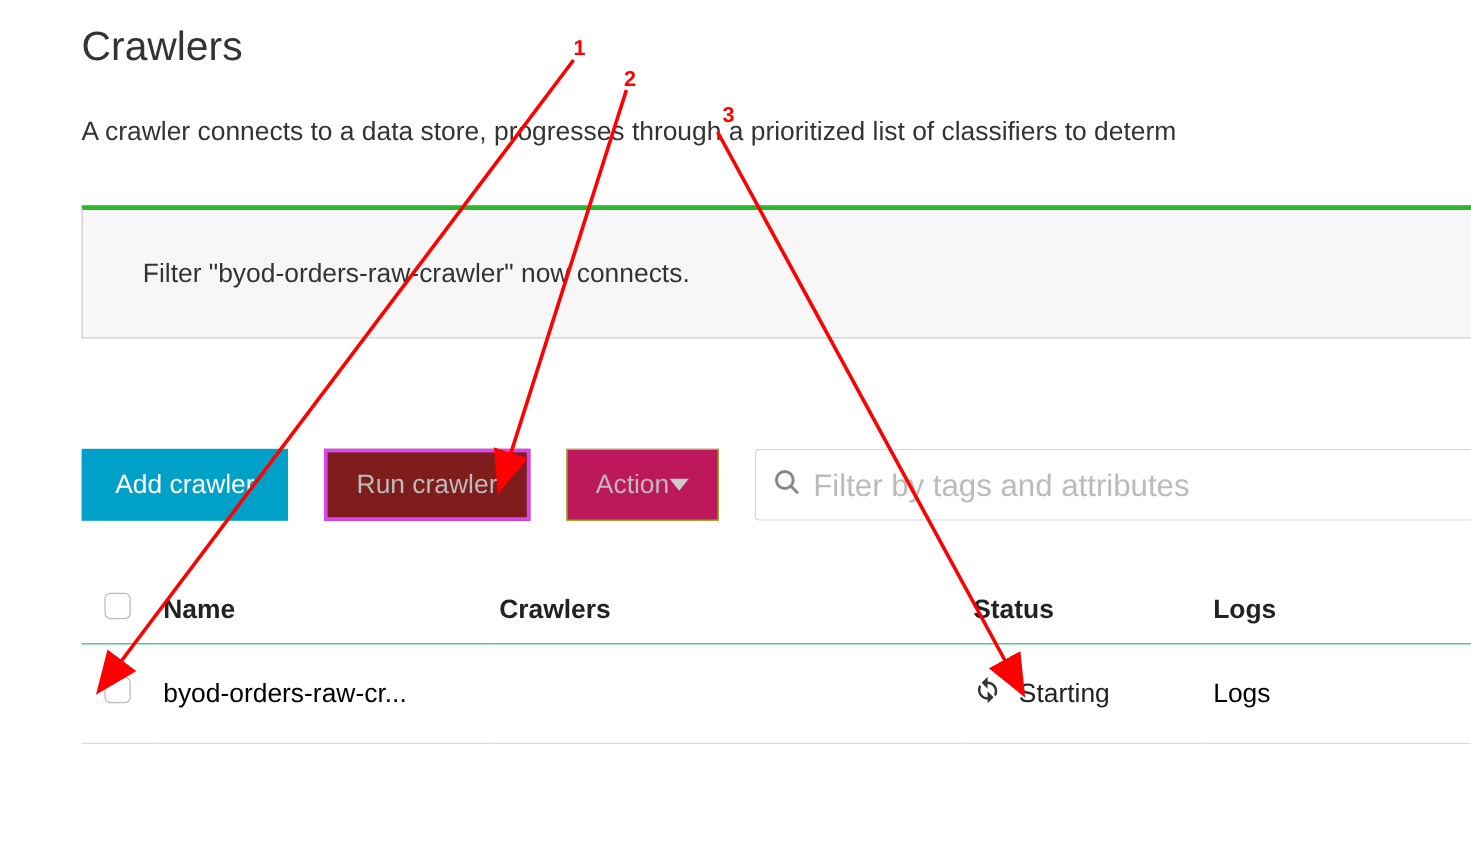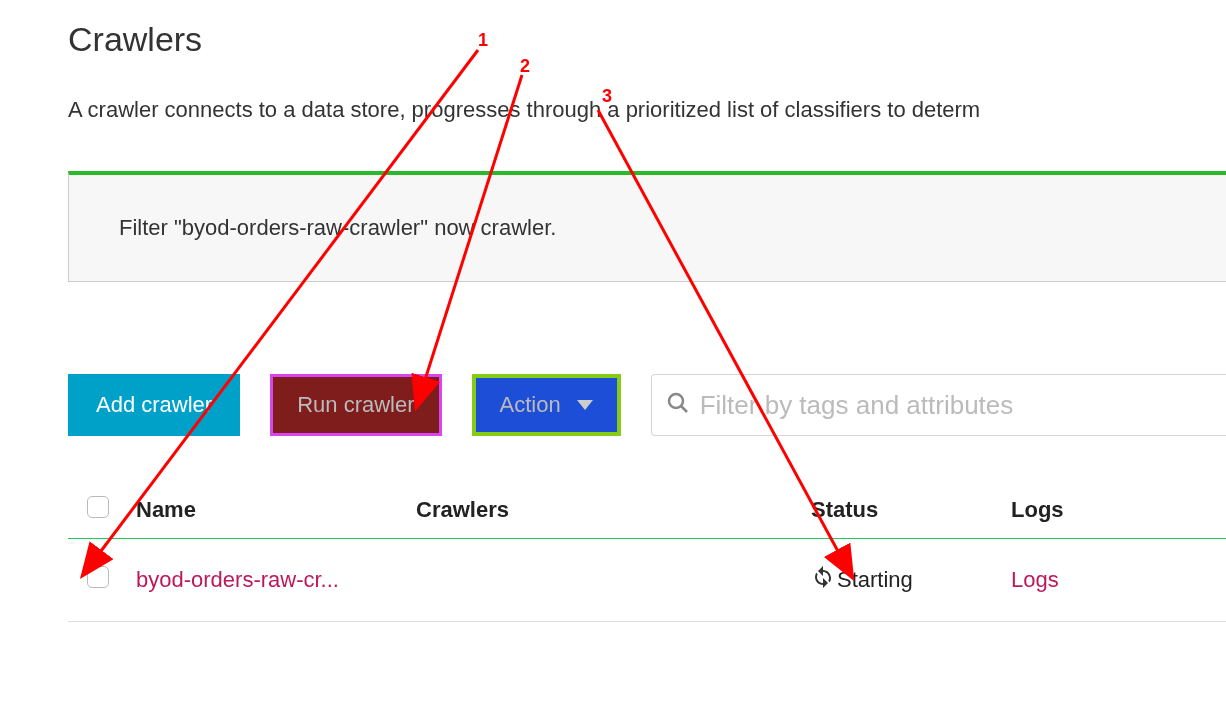--- a/index.html
+++ b/index.html
@@ -57,24 +57,24 @@
     color: #fff;
     border: none;
     padding: 14px 28px;
   }
   .btn-secondary {
     background: #7f1d1d;
     color: #bbb;
     border: 3px solid #d946ef;
   }
   .btn-action {
-    background: #1d4ed8;
+    background: #be185d;
     color: #bbb;
-    border: 4px solid #84cc16;
-    gap: 16px;
+    border: 1px solid #84cc16;
+    gap: 0;
   }
   .caret-down {
     width: 0; height: 0;
     border-left: 8px solid transparent;
     border-right: 8px solid transparent;
     border-top: 10px solid #ccc;
   }
   .search-wrap {
     flex: 1;
     display: flex;
@@ -113,22 +113,22 @@
   }
   .cb-cell { width: 60px; text-align: center; }
   input[type="checkbox"] {
     width: 22px; height: 22px;
     border: 1.5px solid #bbb;
     border-radius: 5px;
     appearance: none;
     background: #fff;
     cursor: pointer;
   }
-  .link { color: #be185d; cursor: pointer; }
-  .status-cell { display: flex; align-items: center; gap: 2px; }
+  .link { color: #000000; cursor: pointer; }
+  .status-cell { display: flex; align-items: center; gap: 14px; }
   .refresh-icon svg { width: 24px; height: 24px; fill: #333; }
 
   
   .overlay {
     position: absolute;
     left: 0; top: 0;
     width: 1226px; height: 716px;
     pointer-events: none;
   }
   .anno-label {
@@ -141,21 +141,21 @@
 </head>
 <body>
 
 <div class="container">
   <h1 class="page-title">Crawlers</h1>
   <p class="page-desc">A crawler connects to a data store, progresses through a prioritized list of classifiers to determ</p>
 
   <div class="notice">
     <span>Filter </span>
     <span class="quoted">"byod-orders-raw-crawler"</span>
-    <span> now crawler.</span>
+    <span> now connects.</span>
   </div>
 
   <div class="toolbar">
     <button class="btn btn-primary">Add crawler</button>
     <button class="btn btn-secondary">Run crawler</button>
     <button class="btn btn-action">
       <span>Action</span>
       <span class="caret-down"></span>
     </button>
     <div class="search-wrap">

